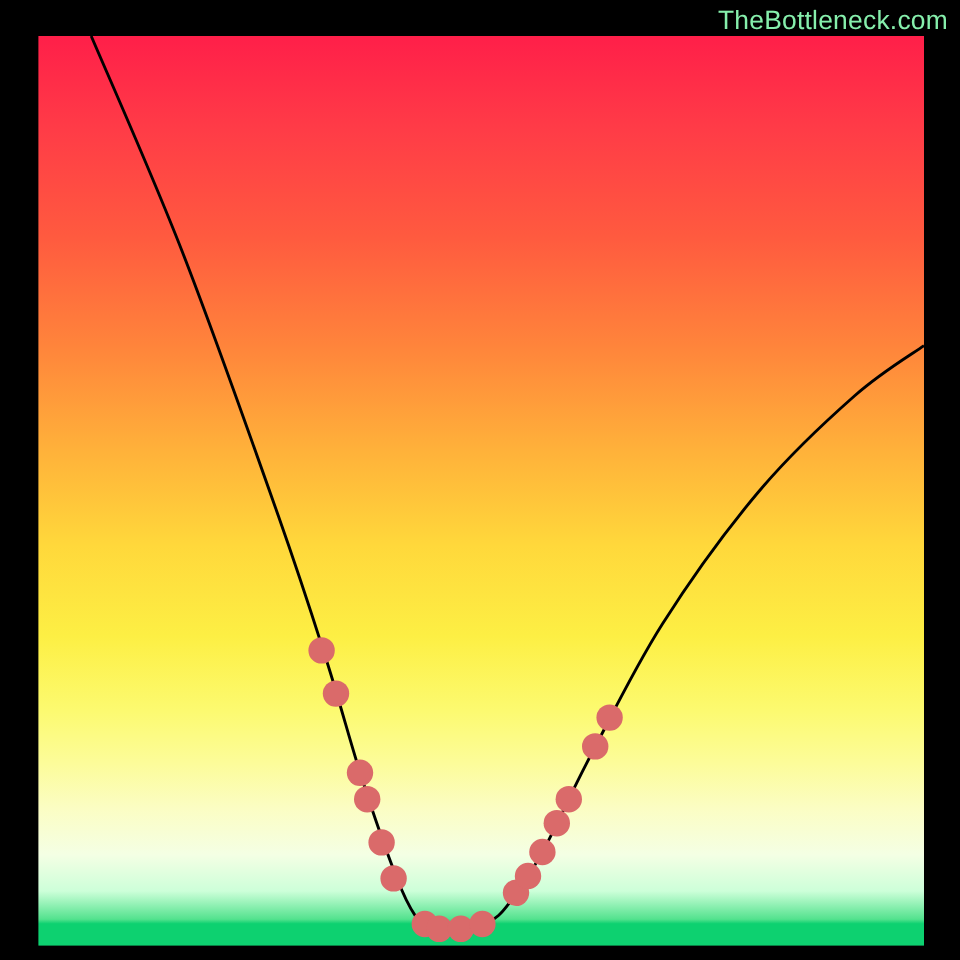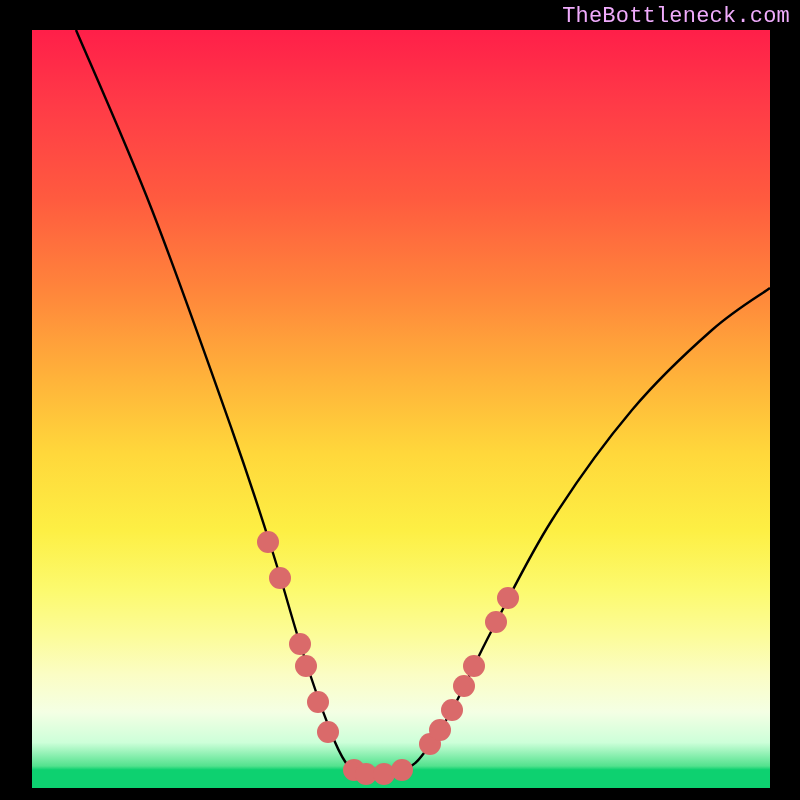--- a/index.html
+++ b/index.html
@@ -39,23 +39,23 @@
       #cdffd9 94%,
       #53e28e 97.1%,
       #0dd170 97.6%,
       #0dd170 100%
     );
   }
   .attribution {
     position: absolute;
     top: 4px;
     right: 10px;
-    font-family: Liberation Mono, monospace;
+    font-family: Liberation Sans, sans-serif;
     font-size: 22px;
-    color: #f0abfc;
+    color: #86efac;
     letter-spacing: 0.2px;
   }
   svg.curve {
     position: absolute;
     left: 0;
     top: 0;
     width: 738px;
     height: 758px;
     overflow: visible;
   }

